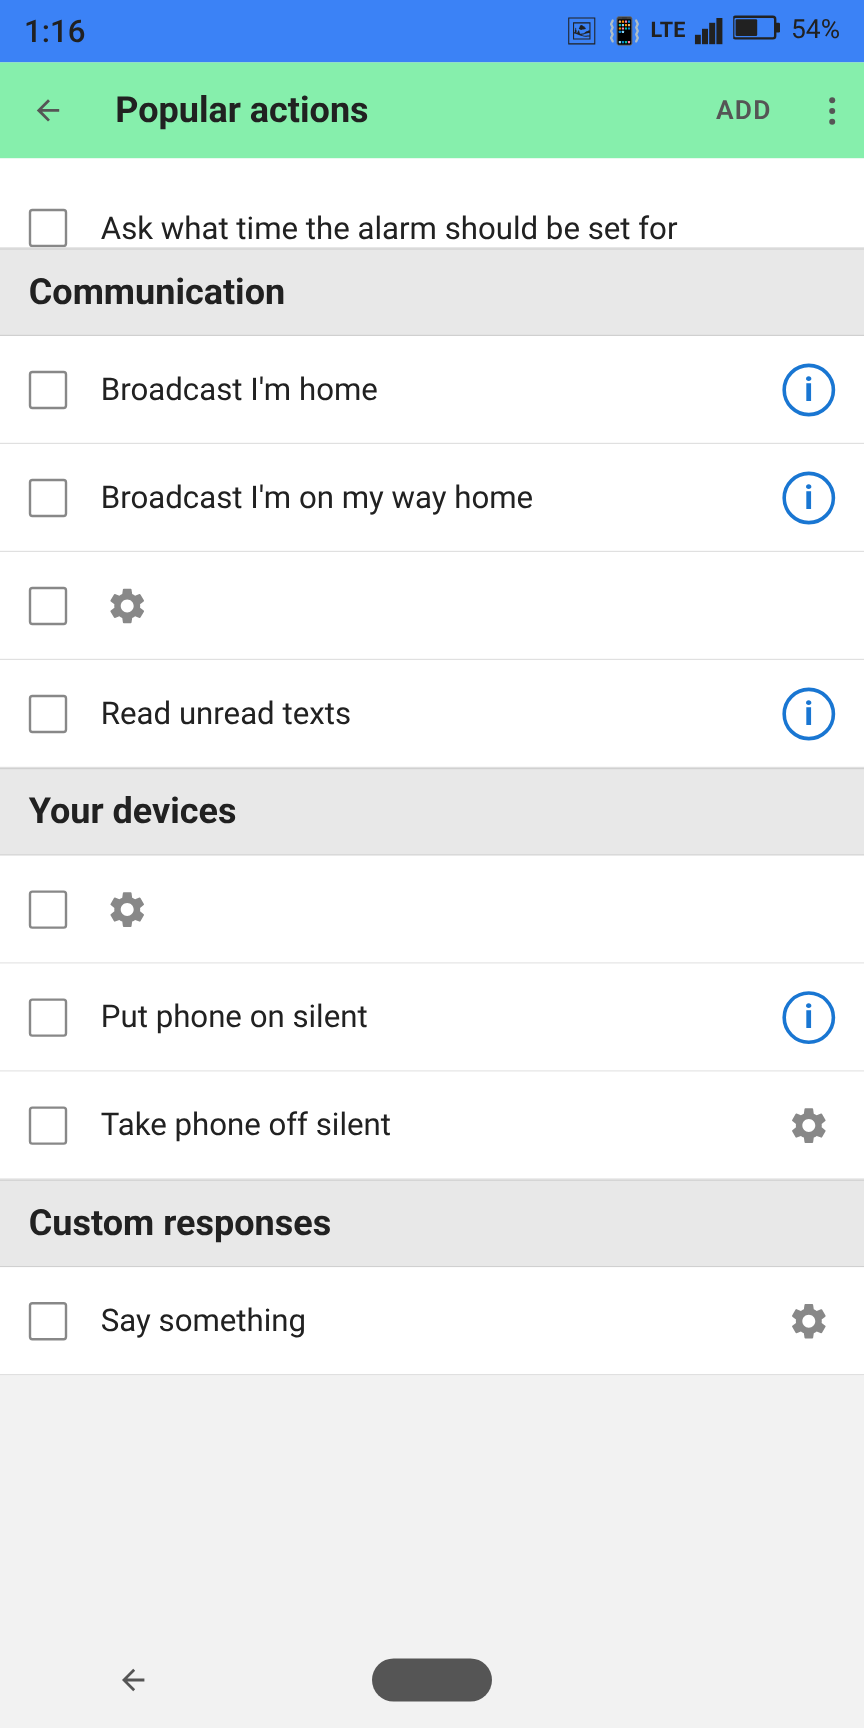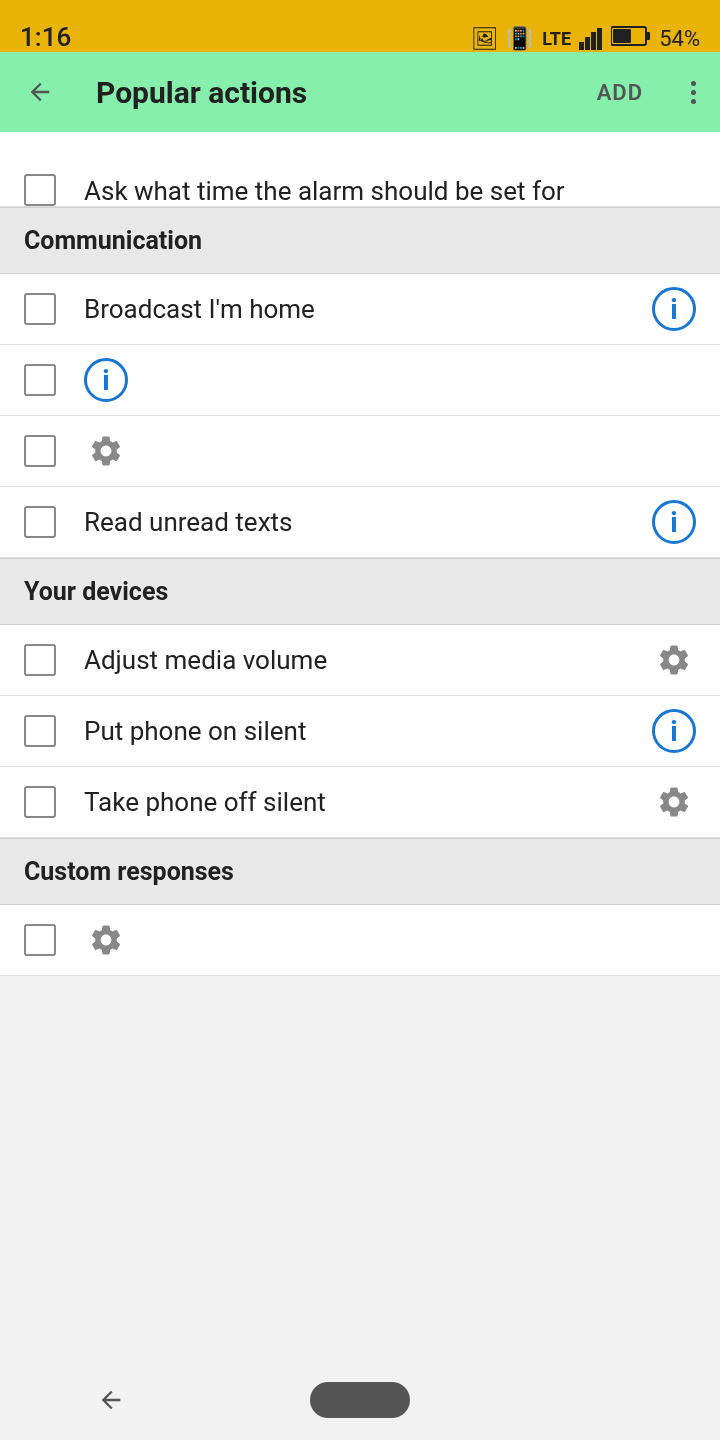--- a/index.html
+++ b/index.html
@@ -9,26 +9,26 @@
       width: 720px;
       min-height: 1440px;
       background: #f2f2f2;
       font-family: 'Roboto', Arial, sans-serif;
       font-size: 16px;
       color: #212121;
     }
 
     
     .status-bar {
-      background: #eab308;
+      background: #3b82f6;
       height: 52px;
       display: flex;
-      align-items: flex-end;
+      align-items: flex-start;
       justify-content: space-between;
-      padding: 0 20px;
+      padding: 12px 20px;
     }
     .status-time {
       font-size: 26px;
       font-weight: 500;
       color: #212121;
     }
     .status-icons {
       display: flex;
       align-items: center;
       gap: 8px;
@@ -91,34 +91,34 @@
       width: 5px;
       height: 5px;
       background: #555;
       border-radius: 50%;
     }
 
     
     .section-header {
       background: #e8e8e8;
       padding: 18px 24px;
-      font-size: 25px;
+      font-size: 30px;
       font-weight: 700;
       color: #212121;
       border-top: 1px solid #d0d0d0;
       border-bottom: 1px solid #d0d0d0;
     }
 
     
     .list-item {
       background: #ffffff;
       display: flex;
       align-items: center;
       padding: 0 24px;
-      height: 71px;
+      height: 90px;
       border-bottom: 1px solid #e0e0e0;
       cursor: pointer;
     }
     .list-item:first-child {
       border-top: 1px solid #e0e0e0;
     }
 
     .checkbox {
       width: 32px;
       height: 32px;
@@ -259,20 +259,21 @@
 <div class="section-header">Communication</div>
 
 <div class="list-item">
   <div class="checkbox"></div>
   <span class="item-label">Broadcast I'm home</span>
   <div class="icon-info">i</div>
 </div>
 
 <div class="list-item">
   <div class="checkbox"></div>
+  <span class="item-label">Broadcast I'm on my way home</span>
   <div class="icon-info">i</div>
 </div>
 
 <div class="list-item">
   <div class="checkbox"></div>
   <div class="icon-gear">
     <svg viewBox="0 0 24 24">
         <path d="M19.14 12.94c.04-.3.06-.61.06-.94s-.02-.64-.07-.94l2.03-1.58a.49.49 0 0 0 .12-.61l-1.92-3.32a.49.49 0 0 0-.59-.22l-2.39.96a7.02 7.02 0 0 0-1.62-.94l-.36-2.54a.484.484 0 0 0-.48-.41h-3.84c-.24 0-.43.17-.47.41l-.36 2.54c-.59.24-1.13.57-1.62.94l-2.39-.96a.48.48 0 0 0-.59.22L2.74 8.87a.47.47 0 0 0 .12.61l2.03 1.58c-.05.3-.07.62-.07.94s.02.64.07.94l-2.03 1.58a.49.49 0 0 0-.12.61l1.92 3.32c.12.22.37.29.59.22l2.39-.96c.5.37 1.03.7 1.62.94l.36 2.54c.05.24.24.41.48.41h3.84c.24 0 .44-.17.47-.41l.36-2.54c.59-.24 1.13-.57 1.62-.94l2.39.96c.22.08.47 0 .59-.22l1.92-3.32a.47.47 0 0 0-.12-.61l-2.01-1.58zM12 15.6c-1.98 0-3.6-1.62-3.6-3.6s1.62-3.6 3.6-3.6 3.6 1.62 3.6 3.6-1.62 3.6-3.6 3.6z"></path>
       </svg>
   </div>
@@ -281,21 +282,20 @@
 <div class="list-item">
   <div class="checkbox"></div>
   <span class="item-label">Read unread texts</span>
   <div class="icon-info">i</div>
 </div>
 
 <div class="section-header">Your devices</div>
 
 <div class="list-item">
   <div class="checkbox"></div>
-  <span class="item-label">Adjust media volume</span>
   <div class="icon-gear">
     <svg viewBox="0 0 24 24">
         <path d="M19.14 12.94c.04-.3.06-.61.06-.94s-.02-.64-.07-.94l2.03-1.58a.49.49 0 0 0 .12-.61l-1.92-3.32a.49.49 0 0 0-.59-.22l-2.39.96a7.02 7.02 0 0 0-1.62-.94l-.36-2.54a.484.484 0 0 0-.48-.41h-3.84c-.24 0-.43.17-.47.41l-.36 2.54c-.59.24-1.13.57-1.62.94l-2.39-.96a.48.48 0 0 0-.59.22L2.74 8.87a.47.47 0 0 0 .12.61l2.03 1.58c-.05.3-.07.62-.07.94s.02.64.07.94l-2.03 1.58a.49.49 0 0 0-.12.61l1.92 3.32c.12.22.37.29.59.22l2.39-.96c.5.37 1.03.7 1.62.94l.36 2.54c.05.24.24.41.48.41h3.84c.24 0 .44-.17.47-.41l.36-2.54c.59-.24 1.13-.57 1.62-.94l2.39.96c.22.08.47 0 .59-.22l1.92-3.32a.47.47 0 0 0-.12-.61l-2.01-1.58zM12 15.6c-1.98 0-3.6-1.62-3.6-3.6s1.62-3.6 3.6-3.6 3.6 1.62 3.6 3.6-1.62 3.6-3.6 3.6z"></path>
       </svg>
   </div>
 </div>
 
 <div class="list-item">
   <div class="checkbox"></div>
   <span class="item-label">Put phone on silent</span>
@@ -309,20 +309,21 @@
     <svg viewBox="0 0 24 24">
         <path d="M19.14 12.94c.04-.3.06-.61.06-.94s-.02-.64-.07-.94l2.03-1.58a.49.49 0 0 0 .12-.61l-1.92-3.32a.49.49 0 0 0-.59-.22l-2.39.96a7.02 7.02 0 0 0-1.62-.94l-.36-2.54a.484.484 0 0 0-.48-.41h-3.84c-.24 0-.43.17-.47.41l-.36 2.54c-.59.24-1.13.57-1.62.94l-2.39-.96a.48.48 0 0 0-.59.22L2.74 8.87a.47.47 0 0 0 .12.61l2.03 1.58c-.05.3-.07.62-.07.94s.02.64.07.94l-2.03 1.58a.49.49 0 0 0-.12.61l1.92 3.32c.12.22.37.29.59.22l2.39-.96c.5.37 1.03.7 1.62.94l.36 2.54c.05.24.24.41.48.41h3.84c.24 0 .44-.17.47-.41l.36-2.54c.59-.24 1.13-.57 1.62-.94l2.39.96c.22.08.47 0 .59-.22l1.92-3.32a.47.47 0 0 0-.12-.61l-2.01-1.58zM12 15.6c-1.98 0-3.6-1.62-3.6-3.6s1.62-3.6 3.6-3.6 3.6 1.62 3.6 3.6-1.62 3.6-3.6 3.6z"></path>
       </svg>
   </div>
 </div>
 
 <div class="section-header">Custom responses</div>
 
 <div class="list-item">
   <div class="checkbox"></div>
+  <span class="item-label">Say something</span>
   <div class="icon-gear">
     <svg viewBox="0 0 24 24">
         <path d="M19.14 12.94c.04-.3.06-.61.06-.94s-.02-.64-.07-.94l2.03-1.58a.49.49 0 0 0 .12-.61l-1.92-3.32a.49.49 0 0 0-.59-.22l-2.39.96a7.02 7.02 0 0 0-1.62-.94l-.36-2.54a.484.484 0 0 0-.48-.41h-3.84c-.24 0-.43.17-.47.41l-.36 2.54c-.59.24-1.13.57-1.62.94l-2.39-.96a.48.48 0 0 0-.59.22L2.74 8.87a.47.47 0 0 0 .12.61l2.03 1.58c-.05.3-.07.62-.07.94s.02.64.07.94l-2.03 1.58a.49.49 0 0 0-.12.61l1.92 3.32c.12.22.37.29.59.22l2.39-.96c.5.37 1.03.7 1.62.94l.36 2.54c.05.24.24.41.48.41h3.84c.24 0 .44-.17.47-.41l.36-2.54c.59-.24 1.13-.57 1.62-.94l2.39.96c.22.08.47 0 .59-.22l1.92-3.32a.47.47 0 0 0-.12-.61l-2.01-1.58zM12 15.6c-1.98 0-3.6-1.62-3.6-3.6s1.62-3.6 3.6-3.6 3.6 1.62 3.6 3.6-1.62 3.6-3.6 3.6z"></path>
       </svg>
   </div>
 </div>
 
 <div style="height: 100px;"></div>
 
 <div class="bottom-nav">

